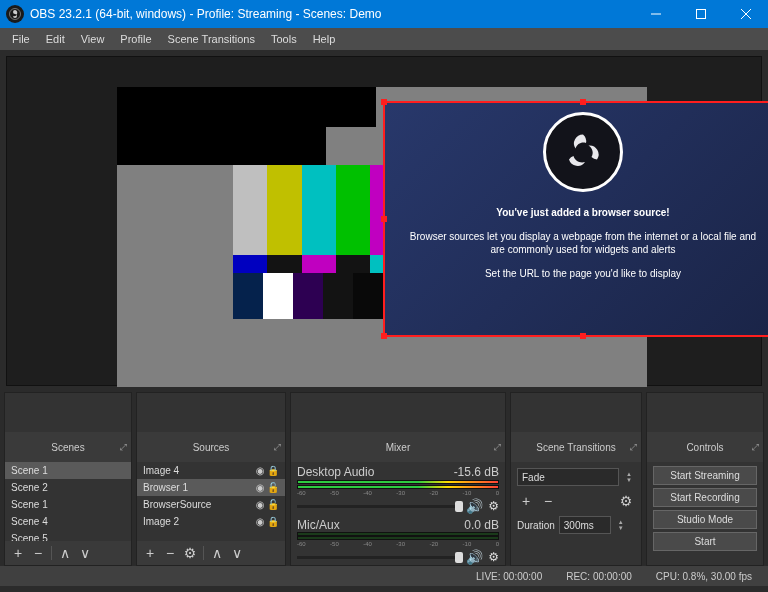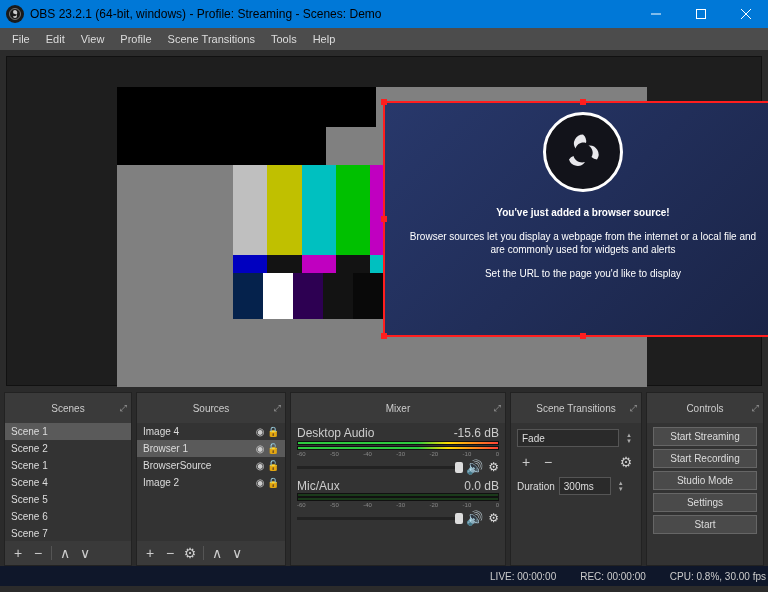--- a/index.html
+++ b/index.html
@@ -1,18 +1,18 @@
 <!DOCTYPE html>
 <html><head>
 <meta charset="utf-8">
 <style>
 * { margin: 0; padding: 0; box-sizing: border-box; font-family: "Segoe UI", Arial, sans-serif; }
 body { width: 768px; height: 592px; background: #2b2b2b; overflow: hidden; }
 
-.titlebar { height: 28px; background: #0078d7; color: #000000; display: flex; align-items: center; font-size: 12px; }
+.titlebar { height: 28px; background: #0078d7; color: #ffffff; display: flex; align-items: center; font-size: 12px; }
 .titlebar .icon { width: 18px; height: 18px; margin: 0 6px; background: #1a1a1a; border-radius: 50%; display: flex; align-items: center; justify-content: center; }
 .titlebar .title { flex: 1; }
 .winbtns { display: flex; }
 .winbtn { width: 45px; height: 28px; display: flex; align-items: center; justify-content: center; color: #fff; }
 .winbtn svg { width: 10px; height: 10px; }
 
 .menubar { height: 22px; background: #4c4c4c; display: flex; align-items: center; padding: 0 4px; font-size: 11px; color: #ddd; }
 .menuitem { padding: 2px 8px; }
 
 .preview { height: 330px; background: #1e1e1e; position: relative; margin: 6px; border: 1px solid #111; }
@@ -26,21 +26,21 @@
 .bars-mid div { flex: 1; }
 .bars-bot { height: 46px; display: flex; }
 .bars-bot div { flex: 1; }
 .browser-card { position: absolute; left: 376px; top: 44px; width: 400px; height: 236px; background: linear-gradient(135deg, #28386b 0%, #1a2447 100%); border: 2px solid #ff1e1e; color: #fff; text-align: center; padding: 5px 22px; font-size: 10px; }
 .browser-card .handle { position: absolute; width: 6px; height: 6px; background: #ff1e1e; }
 .obs-logo-big { width: 80px; height: 80px; background: #12131a; border: 3px solid #fff; border-radius: 50%; margin: 4px auto 14px; display: flex; align-items: center; justify-content: center; }
 .browser-card p { margin-bottom: 10px; line-height: 1.35; }
 
 .panels { height: 174px; display: flex; padding: 0 4px; gap: 4px; }
 .panel { background: #333; border: 1px solid #222; display: flex; flex-direction: column; }
-.panel-header { height: 30px; background: #3a3a3a; color: #ccc; font-size: 10px; display: flex; align-items: center; justify-content: center; position: relative; }
+.panel-header { height: 30px; background: #3a3a3a; color: #ccc; font-size: 10px; display: flex; align-items: center; justify-content: center; position: relative; margin-top: 39px; }
 .panel-header .popout { position: absolute; right: 4px; font-size: 9px; color: #aaa; }
 .panel-body { flex: 1; overflow: hidden; font-size: 10px; color: #ddd; }
 .panel-footer { height: 24px; background: #3a3a3a; display: flex; align-items: center; padding: 0 4px; gap: 2px; }
 .tool-btn { width: 18px; height: 18px; color: #ccc; display: flex; align-items: center; justify-content: center; font-size: 14px; }
 .tool-sep { width: 1px; height: 14px; background: #555; margin: 0 2px; }
 
 .list-item { height: 17px; padding: 2px 6px; display: flex; align-items: center; }
 .list-item.selected { background: #5a5a5a; }
 .source-item { display: flex; align-items: center; height: 17px; padding: 0 4px; }
 .source-item .name { flex: 1; padding-left: 2px; }
@@ -56,21 +56,21 @@
 .vol-knob { position: absolute; right: 0; top: -4px; width: 8px; height: 11px; background: #ddd; border-radius: 2px; }
 
 .trans-body { padding: 6px; font-size: 10px; color: #ddd; }
 .trans-row { display: flex; align-items: center; gap: 4px; margin-bottom: 6px; }
 .combo { flex: 1; height: 18px; background: #2a2a2a; border: 1px solid #555; padding: 2px 4px; display: flex; align-items: center; }
 .spin { width: 52px; height: 18px; background: #2a2a2a; border: 1px solid #555; padding: 2px 4px; display: flex; align-items: center; }
 
 .ctl-body { padding: 4px 6px; display: flex; flex-direction: column; gap: 3px; }
 .ctl-btn { height: 19px; background: #4a4a4a; border: 1px solid #666; color: #ddd; font-size: 10px; display: flex; align-items: center; justify-content: center; }
 
-.statusbar { height: 20px; background: #0f172a; color: #ccc; font-size: 10px; display: flex; align-items: center; justify-content: flex-end; padding: 0 2px; gap: 24px; }
+.statusbar { height: 20px; background: #404040; color: #ccc; font-size: 10px; display: flex; align-items: center; justify-content: flex-end; padding: 0 16px; gap: 24px; }
 
 .updowns { width: 12px; display: flex; flex-direction: column; color: #aaa; font-size: 6px; line-height: 6px; text-align: center; }
 </style>
 </head>
 <body>
 
 <div class="titlebar">
   <div class="icon">
     <svg width="12" height="12" viewBox="0 0 24 24">
         <circle cx="12" cy="12" r="11" fill="#1a1a1a" stroke="#ccc"></circle>
@@ -322,21 +322,20 @@
 
   <div class="panel" style="width:118px">
     <div class="panel-header">
         <span>Controls</span>
         <span class="popout">⤢</span>
       </div>
     <div class="ctl-body">
       <div class="ctl-btn">Start Streaming</div>
       <div class="ctl-btn">Start Recording</div>
       <div class="ctl-btn">Studio Mode</div>
-      <div class="ctl-btn">Settings</div>
       <div class="ctl-btn">Start</div>
     </div>
   </div>
 </div>
 
 <div class="statusbar">
   <span>LIVE: 00:00:00</span>
   <span>REC: 00:00:00</span>
   <span>CPU: 0.8%, 30.00 fps</span>
 </div>

